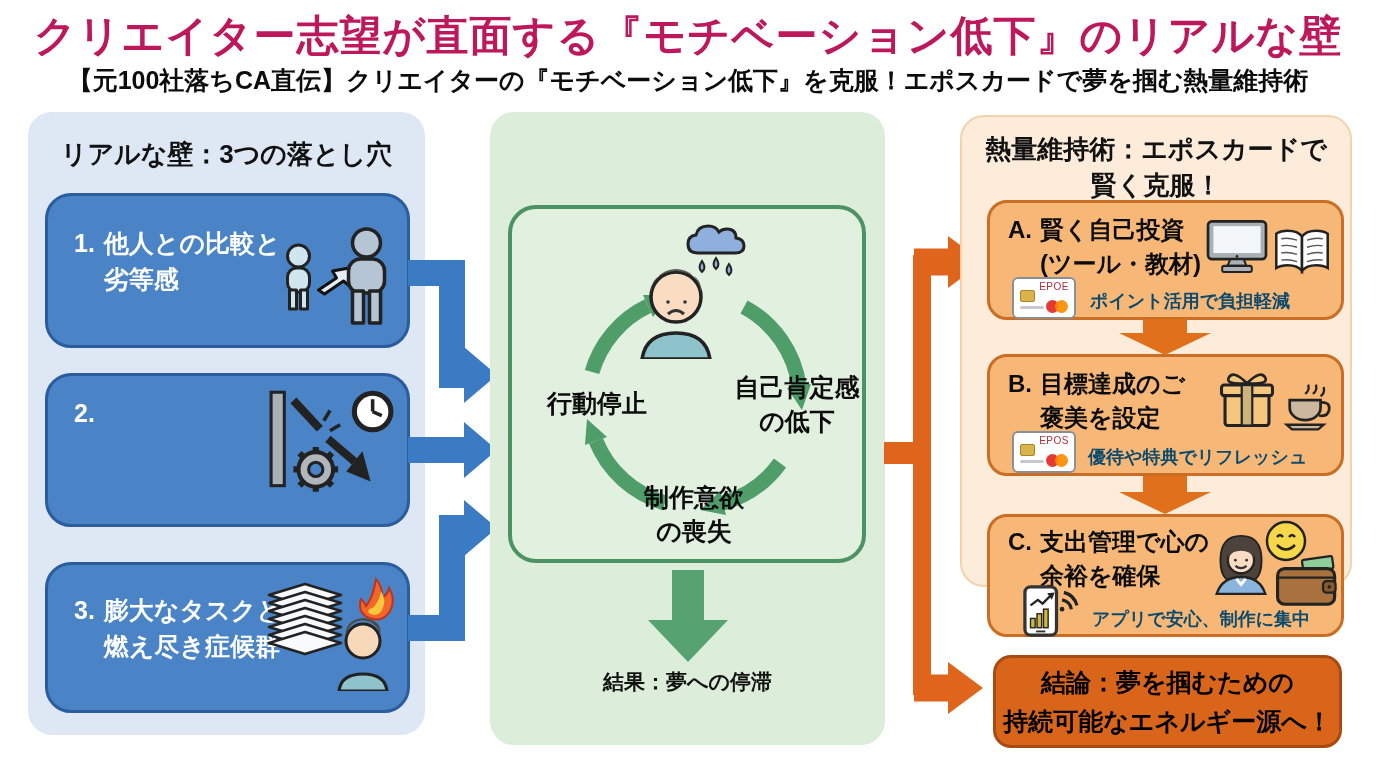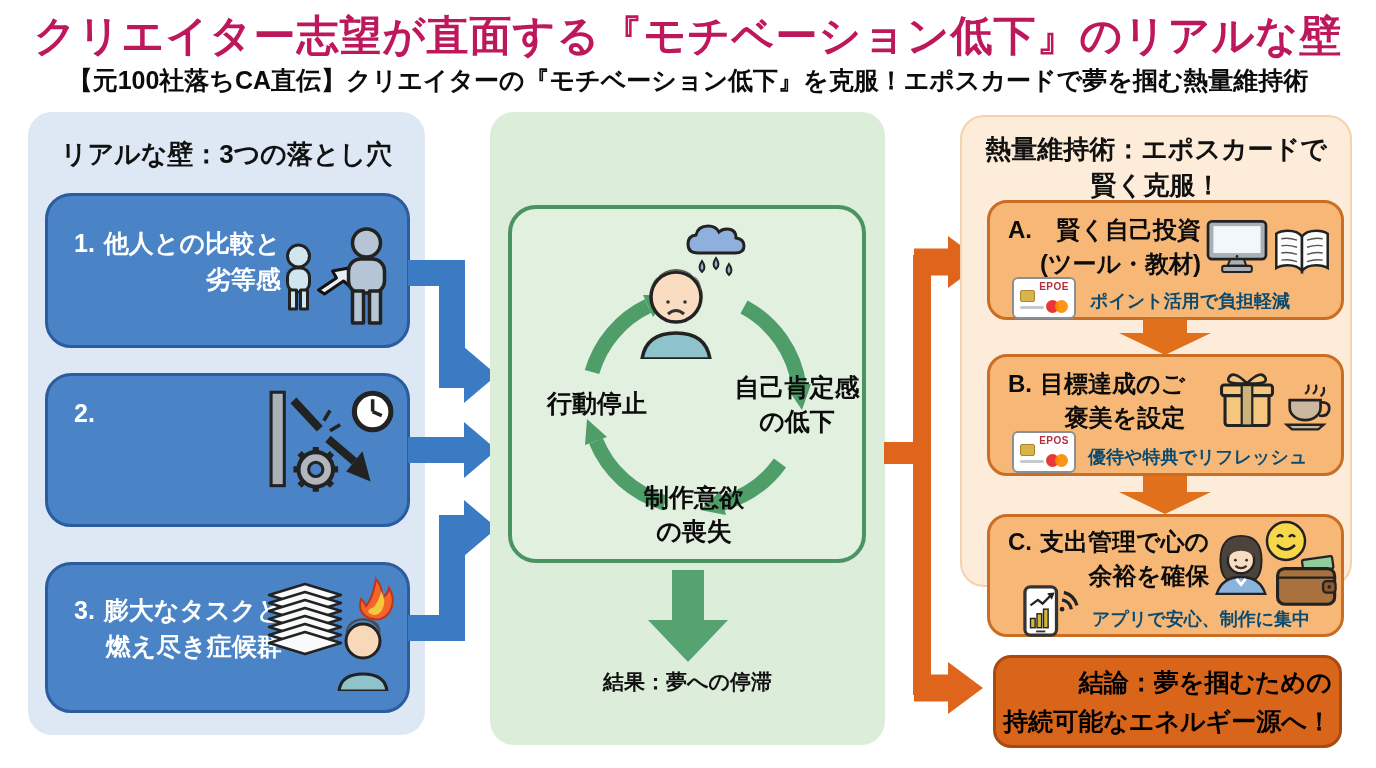--- a/index.html
+++ b/index.html
@@ -1,18 +1,18 @@
 <!DOCTYPE html>
 <html><head>
 <meta charset="utf-8">
 <style>
   html,body{margin:0;padding:0;background:#ffffff;}
   body{font-family:"Liberation Sans","DejaVu Sans",sans-serif;color:#111;}
   .canvas{position:relative;width:1376px;height:768px;background:#fff;overflow:hidden;}
-  .pre{white-space:pre-line;text-align:right;}
+  .pre{white-space:pre-line;}
   .title{position:absolute;left:0;top:8px;width:100%;text-align:center;
          font-size:42px;font-weight:900;letter-spacing:1px;color:#be185d;}
   .subtitle{position:absolute;left:0;top:64px;width:100%;text-align:center;
          font-size:25px;font-weight:800;color:#0c0c0c;}
 
   
   .panel{position:absolute;border-radius:24px;}
   .panel-left{left:28px;top:112px;width:397px;height:623px;background:#dde8f4;}
   .panel-mid{left:490px;top:112px;width:395px;height:633px;background:#dcedda;}
   .panel-right{left:960px;top:115px;width:392px;height:472px;background:#fcecd9;border:2px solid #f3d2ae;box-sizing:border-box;}
@@ -40,21 +40,21 @@
   .sol-caption{position:absolute;font-size:18px;font-weight:700;color:#0c4a6e;}
 
   .conclusion{position:absolute;left:993px;top:655px;width:349px;height:93px;background:#d9651b;
               border:3px solid #a84b12;border-radius:18px;box-sizing:border-box;display:flex;
               align-items:center;justify-content:center;text-align:center;color:#000000;
               font-size:25px;font-weight:800;line-height:1.55;}
 
   
   .epos-card{position:absolute;width:64px;height:42px;background:#fff;border:2px solid #8a8f94;border-radius:6px;box-sizing:border-box;}
   .epos-card .chip{position:absolute;left:6px;top:11px;width:13px;height:10px;background:#d9b44a;border:1px solid #a8842e;border-radius:2px;}
-  .epos-card .brand{position:absolute;right:5px;top:2px;font-size:10px;font-weight:bold;color:#b03040;letter-spacing:.5px;}
+  .epos-card .brand{position:absolute;right:5px;top:2px;font-size:10px;font-weight:normal;color:#b03040;letter-spacing:.5px;}
   .epos-card .stripe{position:absolute;left:6px;bottom:8px;width:24px;height:3px;background:#c5c9cd;border-radius:2px;}
   .epos-card .c1{position:absolute;right:15px;bottom:4px;width:13px;height:13px;border-radius:50%;background:#e53935;}
   .epos-card .c2{position:absolute;right:6px;bottom:4px;width:13px;height:13px;border-radius:50%;background:#fb8c00;opacity:.92;}
 
   svg{display:block;}
   .abs{position:absolute;}
 </style>
 </head>
 <body>
 

